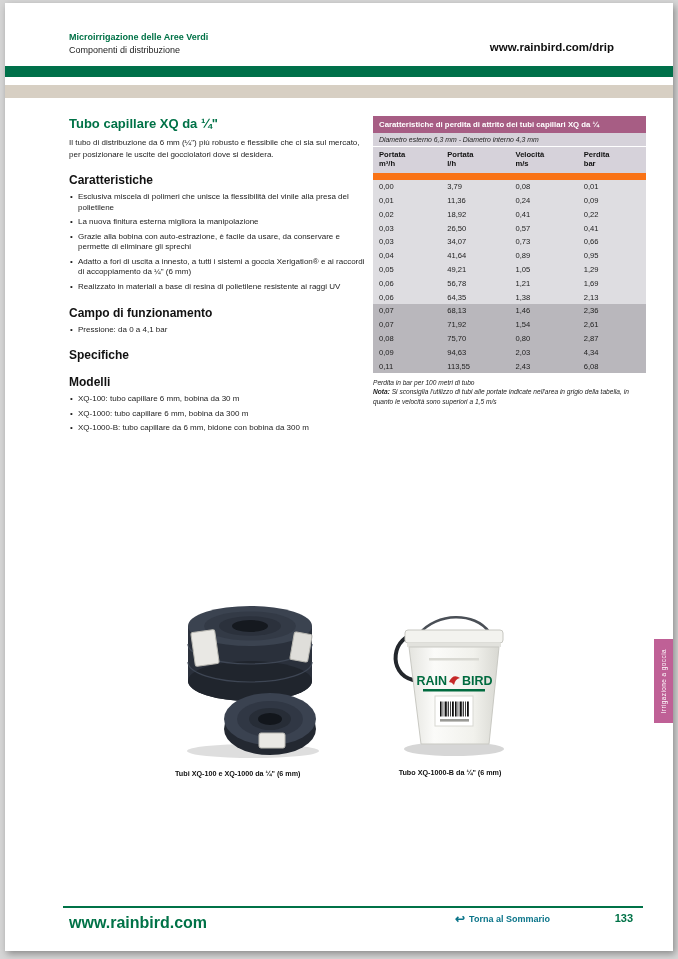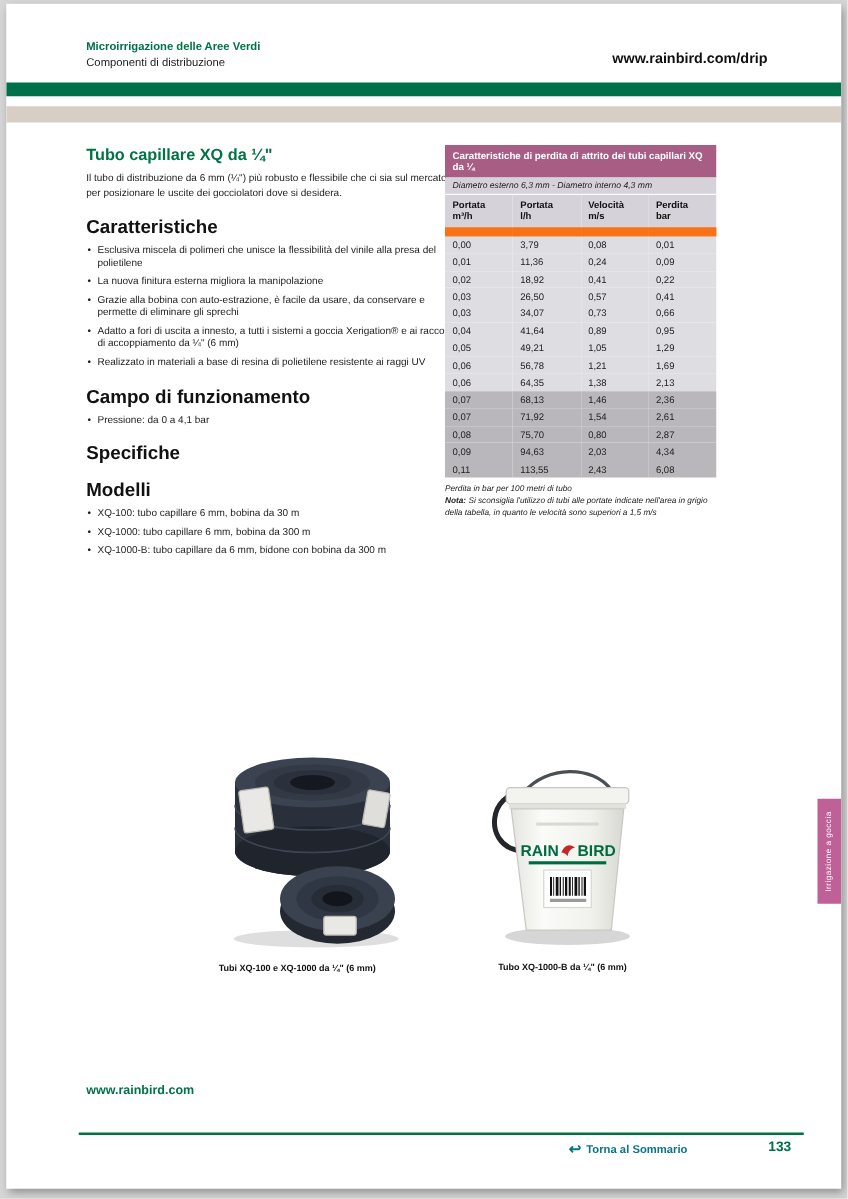--- a/index.html
+++ b/index.html
@@ -12,50 +12,50 @@
   .hdr-cat { color:#007247; font-weight:bold; font-size:9px; }
   .hdr-sub { color:#1c1c1c; font-size:9px; margin-top:3px; }
   .hdr-url { position:absolute; right:59px; top:38px; font-weight:bold; font-size:11.5px; color:#101010; text-decoration:none; }
   .bar-green { position:absolute; left:0; top:63px; width:100%; height:11px; background:#00704a; }
   .bar-beige { position:absolute; left:0; top:82px; width:100%; height:13px; background:#d7cfc3; }
 
   
   .left-col { position:absolute; left:64px; top:113px; width:296px; color:#1c1c1c; }
   .prod-title { color:#007247; font-weight:bold; font-size:13px; margin-bottom:6px; }
   .intro { font-size:8px; line-height:1.45; }
-  .sec-h { font-size:15px; font-weight:bold; color:#111; margin:13px 0 5px; }
+  .sec-h { font-size:12px; font-weight:bold; color:#111; margin:13px 0 5px; }
   ul.bullets { list-style:none; font-size:8px; }
   ul.bullets li { position:relative; padding-left:9px; margin-bottom:3.5px; line-height:1.35; }
   ul.bullets li::before { content:"•"; position:absolute; left:1px; top:0; }
   .spec-cols { display:flex; }
   .spec-cols ul { width:50%; }
 
   
-  .table-wrap { position:absolute; left:351px; top:113px; width:217px; }
+  .table-wrap { position:absolute; left:368px; top:113px; width:273px; }
   .tbl-title { background:#a75d84; color:#fff; font-weight:bold; font-size:7.8px; padding:4px 6px; }
   .tbl-sub { background:#d6d2da; font-style:italic; font-size:6.9px; padding:3px 6px; border-bottom:1px solid #fff; color:#222; }
   table.friction { width:100%; border-collapse:collapse; table-layout:fixed; }
   table.friction th { background:#d6d2da; text-align:left; font-size:7.6px; padding:3px 6px 4px; line-height:1.25; color:#111; border-bottom:7px solid #f97316; }
   table.friction td { background:#dedde1; font-size:7.6px; padding:2.4px 6px; color:#222; }
   table.friction tr.hl td { background:#b9b7bc; }
   .tbl-notes { margin-top:5px; font-size:6.6px; font-style:italic; line-height:1.45; color:#222; }
   .tbl-notes .nlabel { font-weight:bold; }
 
   
   .fig1 { position:absolute; left:170px; top:578px; width:154px; text-align:left; }
   .fig2 { position:absolute; left:376px; top:585px; width:138px; text-align:center; }
   .fig-caption { font-weight:bold; font-size:7.2px; color:#111; margin-top:4px; }
 
   
   .side-tab { position:absolute; right:0; top:636px; width:19px; height:84px; background:#bf6096; display:flex; align-items:center; justify-content:center; }
   .side-tab span { writing-mode:vertical-rl; transform:rotate(180deg); color:#fff; font-size:6.5px; letter-spacing:.4px; white-space:nowrap; }
 
   
   .footer-line { position:absolute; left:58px; right:30px; top:903px; height:2px; background:#007247; }
-  .footer-site { position:absolute; left:64px; top:864px; color:#007247; font-weight:bold; font-size:10px; text-decoration:none; }
+  .footer-site { position:absolute; left:64px; top:911px; color:#007247; font-weight:bold; font-size:16px; text-decoration:none; }
   .footer-back { position:absolute; left:450px; top:911px; color:#0a7489; font-weight:bold; font-size:9px; text-decoration:none; display:flex; align-items:center; gap:4px; }
   .footer-back .arrow { font-size:12px; line-height:9px; }
   .footer-page { position:absolute; right:40px; top:909px; color:#007247; font-weight:bold; font-size:11px; }
 </style>
 </head>
 <body>
 
 <div class="page">
 
   <div class="hdr-left">

